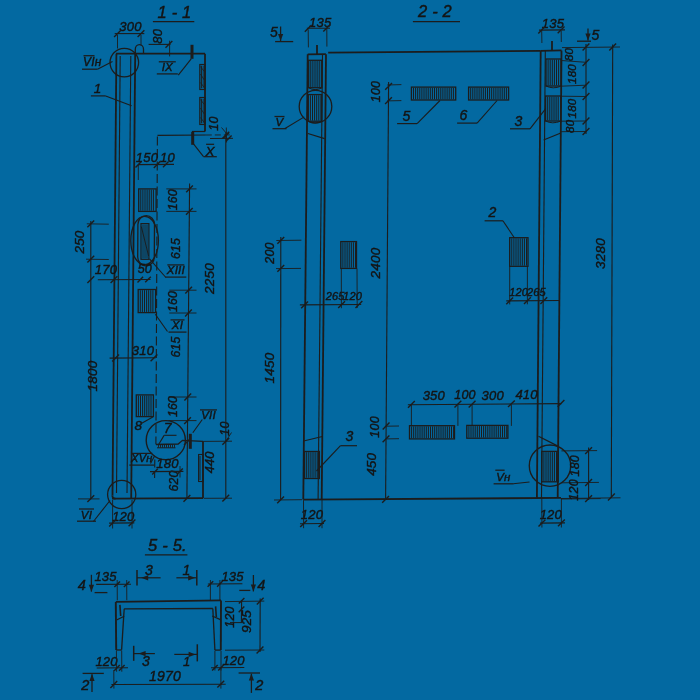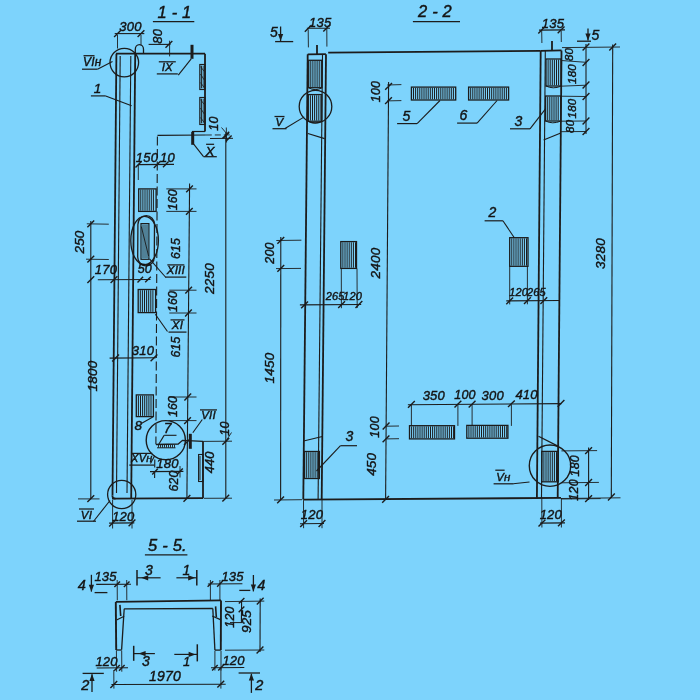--- a/index.html
+++ b/index.html
@@ -1,16 +1,16 @@
 <!DOCTYPE html>
 <html><head>
 <meta charset="utf-8">
 <style>
 html,body{margin:0;padding:0;background:#ffffff;}
-#page{width:700px;height:700px;background:#7dd3fc;position:relative;overflow:hidden;}
+#page{width:700px;height:700px;background:#0369a1;position:relative;overflow:hidden;}
 text{font-family:"Liberation Sans",sans-serif;font-style:italic;fill:#141414;stroke:#141414;stroke-width:0.42;letter-spacing:0.2px;}
 </style>
 </head>
 <body>
 <div id="page">
 <svg width="700" height="700" viewBox="0 0 700 700">
 <text x="174.5" y="17.5" text-anchor="middle" font-size="16.5">1 - 1</text>
 <line x1="152.9" y1="21.6" x2="194.3" y2="21.6" stroke="#1c1c1c" stroke-width="1.4"></line>
 <line x1="116.0" y1="53.7" x2="205.0" y2="53.7" stroke="#1c1c1c" stroke-width="1.8"></line>
 <path d="M135.3,53.7 L135.3,49.3 A4.1,4.6 0 0 1 143.5,49.3 L143.5,53.7" fill="none" stroke="#1c1c1c" stroke-width="1.3"></path>

